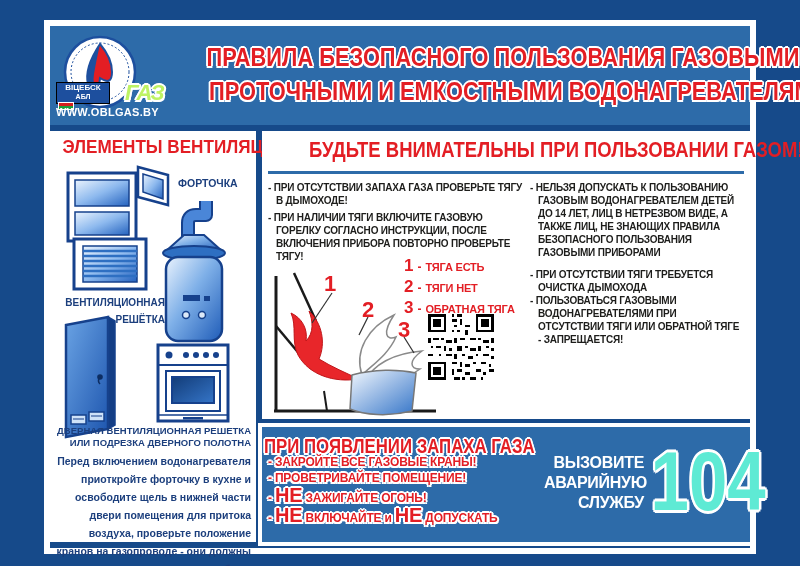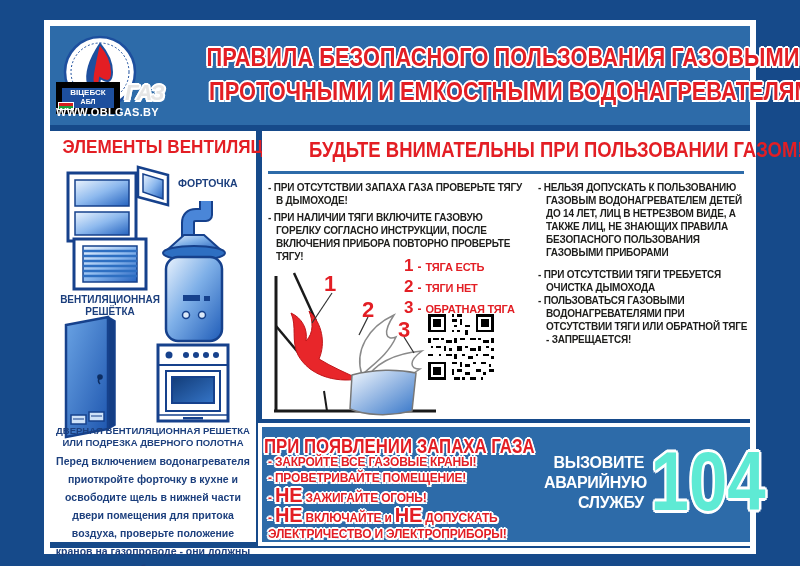--- a/index.html
+++ b/index.html
@@ -3,28 +3,28 @@
 <meta charset="utf-8">
 <style>
   html,body{margin:0;padding:0;}
   body{font-family:"Liberation Sans",sans-serif;}
   #poster{position:relative;width:800px;height:566px;background:#164a8a;overflow:hidden;}
   .frame{position:absolute;left:44px;top:20px;width:700px;height:522px;border:6px solid #fff;}
   .panel{position:absolute;background:#fff;}
   .bluepanel{position:absolute;background:#2d6ba9;border:4px solid #fff;}
   .abs{position:absolute;}
   .b{font-weight:bold;}
-  .red{color:#e5e5e5;padding-left:21px;}
+  .red{color:#bef264;padding-left:21px;}
   .navy{color:#1c3f7d;}
   .dark{color:#1d1d1b;}
   .outline-w{text-shadow:2px 0 0 #fff,-2px 0 0 #fff,0 2px 0 #fff,0 -2px 0 #fff,1.5px 1.5px 0 #fff,-1.5px -1.5px 0 #fff,1.5px -1.5px 0 #fff,-1.5px 1.5px 0 #fff;}
   .outline-w-big{text-shadow:3px 0 0 #fff,-3px 0 0 #fff,0 3px 0 #fff,0 -3px 0 #fff,2px 2px 0 #fff,-2px -2px 0 #fff,2px -2px 0 #fff,-2px 2px 0 #fff;}
   .squeeze{display:inline-block;transform:scaleX(0.84);transform-origin:center;white-space:nowrap;}
   .squeeze9{display:inline-block;transform:scaleX(0.9);transform-origin:center;white-space:nowrap;}
-  .center{text-align:center;}
+  .center{text-align:right;}
   .bullet{padding-left:8px;text-indent:-8px;line-height:1.3;}
   .legend-row{display:flex;align-items:baseline;gap:4px;margin-bottom:4px;}
   .legend-num{font-size:17px;font-weight:bold;color:#e31e24;line-height:1;}
   .legend-sep{font-size:12px;font-weight:bold;color:#e31e24;}
   .legend-label{font-size:11px;font-weight:bold;color:#e31e24;letter-spacing:-0.2px;}
   .smell-bullet{color:#e31e24;font-weight:bold;font-size:12px;line-height:14px;letter-spacing:-0.2px;}
   .smell-bullet .ne-big{font-size:20px;line-height:14px;}
   .diag-num{position:absolute;color:#e31e24;font-weight:bold;font-size:22px;line-height:1;}
 </style>
 </head>
@@ -36,21 +36,21 @@
 
   <div class="abs" style="left:50px;top:26px;width:700px;height:99px;background:#2d6ba9;">
 
     <div class="abs" style="left:6px;top:6px;width:96px;height:84px;">
       <svg width="96" height="84" viewBox="0 0 96 84">
         <circle cx="44" cy="40" r="35" fill="#ffffff" stroke="#1d4f9e" stroke-width="2.5"></circle>
         <circle cx="44" cy="40" r="29" fill="none" stroke="#1d4f9e" stroke-width="1" stroke-dasharray="2,2"></circle>
         <path d="M44 12 Q28 36 32 52 Q36 64 48 62 Q42 54 44 46 Q56 54 56 40 Q56 26 44 12 Z" fill="#e31e24" stroke="#1d4f9e" stroke-width="2"></path>
         <path d="M44 12 Q28 36 32 52 Q35 61 42 62 Q36 52 38 42 Q40 30 44 12 Z" fill="#1d4f9e"></path>
       </svg>
-      <div class="abs" style="left:0px;top:50px;width:52px;height:20px;background:#1d4f9e;border:6px solid #000000;text-align:center;">
+      <div class="abs" style="left:0px;top:50px;width:52px;height:20px;background:#1d4f9e;border:1px solid #000000;text-align:center;">
         <div style="color:#fff;font-size:8px;font-weight:bold;line-height:10px;">ВІЦЕБСК</div>
         <div style="color:#fff;font-size:7px;font-weight:bold;line-height:8px;">АБЛ</div>
       </div>
       <div style="position:absolute;left:2px;top:70px;width:14px;height:6px;background:linear-gradient(to bottom,#d61e1e 50%,#1e9e3c 50%);border:1px solid #fff;"></div>
       <div class="red b outline-w" style="position:absolute;left:48px;top:48px;font-size:22px;font-style:italic;letter-spacing:-1px;">ГАЗ</div>
     </div>
 
     <div style="position:absolute;left:6px;top:80px;color:#fff;font-size:11px;font-weight:bold;letter-spacing:0.3px;">WWW.OBLGAS.BY</div>
 
     <div class="abs center" style="left:100px;top:14px;width:596px;">
@@ -92,21 +92,21 @@
         <rect x="2" y="2" width="72" height="50" fill="#fff" stroke="#16418c" stroke-width="3"></rect>
         <rect x="11" y="9" width="54" height="36" fill="url(#gw)" stroke="#16418c" stroke-width="1.5"></rect>
         <line x1="11" y1="14" x2="65" y2="14" stroke="#2e6fc2" stroke-width="2.5"></line>
         <line x1="11" y1="19" x2="65" y2="19" stroke="#2e6fc2" stroke-width="2.5"></line>
         <line x1="11" y1="24" x2="65" y2="24" stroke="#2e6fc2" stroke-width="2.5"></line>
         <line x1="11" y1="29" x2="65" y2="29" stroke="#2e6fc2" stroke-width="2.5"></line>
         <line x1="11" y1="34" x2="65" y2="34" stroke="#2e6fc2" stroke-width="2.5"></line>
         <line x1="11" y1="39" x2="65" y2="39" stroke="#2e6fc2" stroke-width="2.5"></line>
       </svg>
     </div>
-    <div class="navy b center" style="position:absolute;left:5px;top:163px;width:110px;font-size:10px;line-height:12px;">ВЕНТИЛЯЦИОННАЯ РЕШЁТКА</div>
+    <div class="navy b center" style="position:absolute;left:5px;top:163px;width:110px;font-size:10px;line-height:17px;">ВЕНТИЛЯЦИОННАЯ РЕШЁТКА</div>
 
     <div class="abs" style="left:100px;top:66px;">
       <svg width="88" height="148" viewBox="0 0 88 148">
         <defs>
           <linearGradient id="gb" x1="0" y1="0" x2="1" y2="1">
             <stop offset="0" stop-color="#eaf3fd"></stop>
               <stop offset="0.45" stop-color="#7fb0e8"></stop>
               <stop offset="1" stop-color="#1f5cb8"></stop>
           </linearGradient>
         </defs>
@@ -177,21 +177,21 @@
       <span class="squeeze">БУДЬТЕ ВНИМАТЕЛЬНЫ ПРИ ПОЛЬЗОВАНИИ ГАЗОМ!</span>
     </div>
 
     <div style="position:absolute;left:6px;top:40px;width:476px;height:3px;background:#2d6ba9;"></div>
 
     <div class="abs dark b" style="left:6px;top:50px;width:256px;font-size:10px;letter-spacing:-0.2px;">
       <div class="bullet" style="margin-bottom:4px;">- ПРИ ОТСУТСТВИИ ЗАПАХА ГАЗА ПРОВЕРЬТЕ ТЯГУ В ДЫМОХОДЕ!</div>
       <div class="bullet">- ПРИ НАЛИЧИИ ТЯГИ ВКЛЮЧИТЕ ГАЗОВУЮ ГОРЕЛКУ СОГЛАСНО ИНСТРУКЦИИ, ПОСЛЕ ВКЛЮЧЕНИЯ ПРИБОРА ПОВТОРНО ПРОВЕРЬТЕ ТЯГУ!</div>
     </div>
 
-    <div class="abs dark b" style="left:276px;top:50px;width:214px;font-size:10px;letter-spacing:-0.2px;">
+    <div class="abs dark b" style="left:268px;top:50px;width:214px;font-size:10px;letter-spacing:-0.2px;">
       <div class="bullet" style="margin-bottom:9px;">- НЕЛЬЗЯ ДОПУСКАТЬ К ПОЛЬЗОВАНИЮ ГАЗОВЫМ ВОДОНАГРЕВАТЕЛЕМ ДЕТЕЙ ДО 14 ЛЕТ, ЛИЦ В НЕТРЕЗВОМ ВИДЕ, А ТАКЖЕ ЛИЦ, НЕ ЗНАЮЩИХ ПРАВИЛА БЕЗОПАСНОГО ПОЛЬЗОВАНИЯ ГАЗОВЫМИ ПРИБОРАМИ</div>
       <div class="bullet">- ПРИ ОТСУТСТВИИ ТЯГИ ТРЕБУЕТСЯ ОЧИСТКА ДЫМОХОДА</div>
       <div class="bullet" style="margin-bottom:9px;">- ПОЛЬЗОВАТЬСЯ ГАЗОВЫМИ ВОДОНАГРЕВАТЕЛЯМИ ПРИ ОТСУТСТВИИ ТЯГИ ИЛИ ОБРАТНОЙ ТЯГЕ - ЗАПРЕЩАЕТСЯ!</div>
     </div>
 
     <div class="abs" style="left:142px;top:126px;">
       <div class="legend-row">
         <span class="legend-num">1</span>
         <span class="legend-sep">-</span>
         <span class="legend-label">ТЯГА ЕСТЬ</span>
@@ -264,21 +264,20 @@
         <span>-</span>
         <span class="ne-big">НЕ</span>
         <span>ЗАЖИГАЙТЕ ОГОНЬ!</span>
       </div>
       <div class="smell-bullet outline-w">
         <span>-</span>
         <span class="ne-big">НЕ</span>
         <span>ВКЛЮЧАЙТЕ и</span>
         <span class="ne-big">НЕ</span>
         <span>ДОПУСКАТЬ</span>
-        <div style="margin-top:2px;">ЭЛЕКТРИЧЕСТВО И ЭЛЕКТРОПРИБОРЫ!</div>
       </div>
     </div>
 
     <div class="abs" style="left:282px;top:26px;width:100px;text-align:right;color:#fff;font-weight:bold;font-size:16px;line-height:20px;letter-spacing:-0.3px;">
       <div>ВЫЗОВИТЕ</div>
       <div>АВАРИЙНУЮ</div>
       <div>СЛУЖБУ</div>
     </div>
 
     <div style="position:absolute;left:376px;top:2px;width:110px;text-align:center;font-size:84px;font-weight:bold;color:#5eead4;line-height:104px;">

